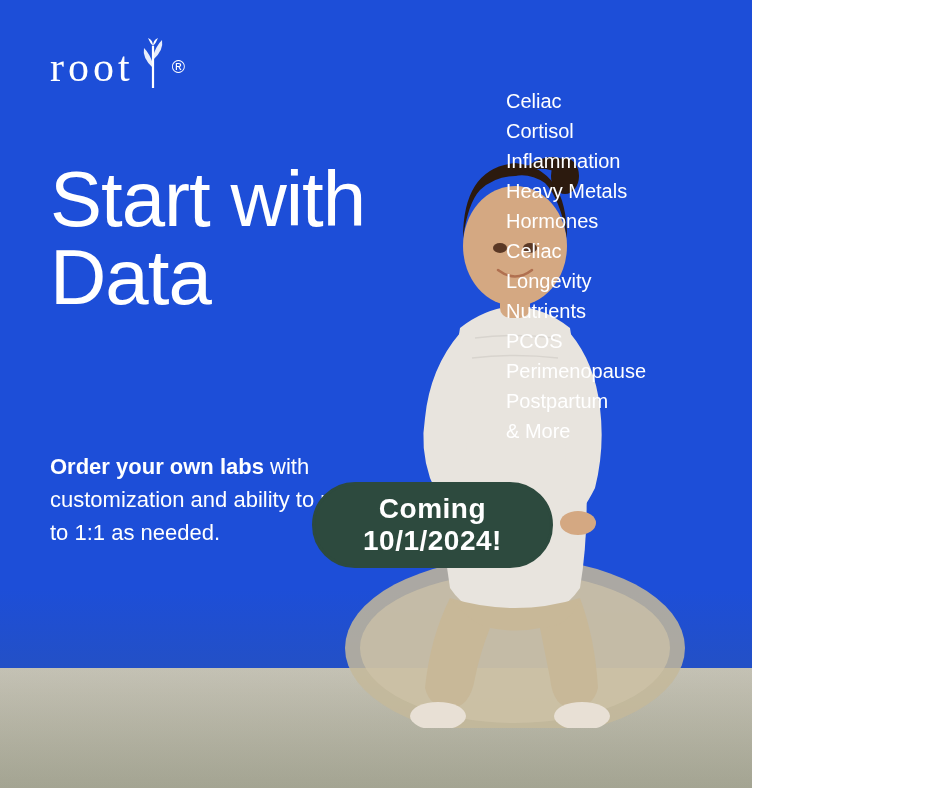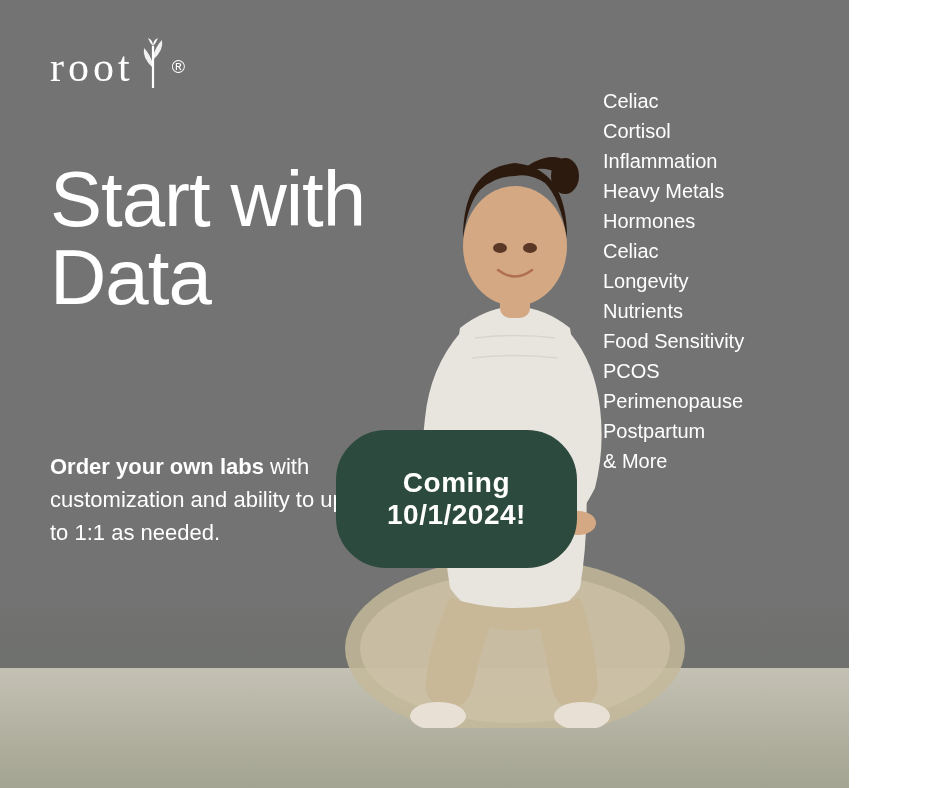--- a/index.html
+++ b/index.html
@@ -9,23 +9,23 @@
     }
 
     body {
       width: 940px;
       height: 788px;
       overflow: hidden;
       font-family: 'Georgia', serif;
     }
 
     .main-container {
-      width: 849px;
+      width: 752px;
       height: 788px;
-      background-color: #737373;
+      background-color: #1d4ed8;
       position: relative;
       overflow: hidden;
     }
 
     
     .floor {
       position: absolute;
       bottom: 0;
       left: 0;
       right: 0;
@@ -83,25 +83,25 @@
     }
 
     .subtext strong {
       font-weight: 900;
     }
 
     
     .cta-button {
       position: absolute;
       bottom: 110px;
-      left: 176px;
+      left: 152px;
       background: transparent;
       border: 3px solid #2d4a3e;
       border-radius: 50px;
-      padding: 34px 48px;
+      padding: 8px 48px;
       background-color: #2d4a3e;
       cursor: pointer;
     }
 
     .cta-button span {
       font-family: Arial, sans-serif;
       font-size: 28px;
       font-weight: 700;
       color: white;
       letter-spacing: 0.5px;
@@ -235,20 +235,19 @@
   <div class="right-list">
 
   <div class="list-item">Celiac</div>
       <div class="list-item">Cortisol</div>
       <div class="list-item">Inflammation</div>
       <div class="list-item">Heavy Metals</div>
       <div class="list-item">Hormones</div>
       <div class="list-item">Celiac</div>
       <div class="list-item">Longevity</div>
       <div class="list-item">Nutrients</div>
-      <div class="list-item">Food Sensitivity</div>
       <div class="list-item">PCOS</div>
       <div class="list-item">Perimenopause</div>
       <div class="list-item">Postpartum</div>
       <div class="list-item">&amp; More</div>
     </div>
 
 </div>
 
 </body></html>

